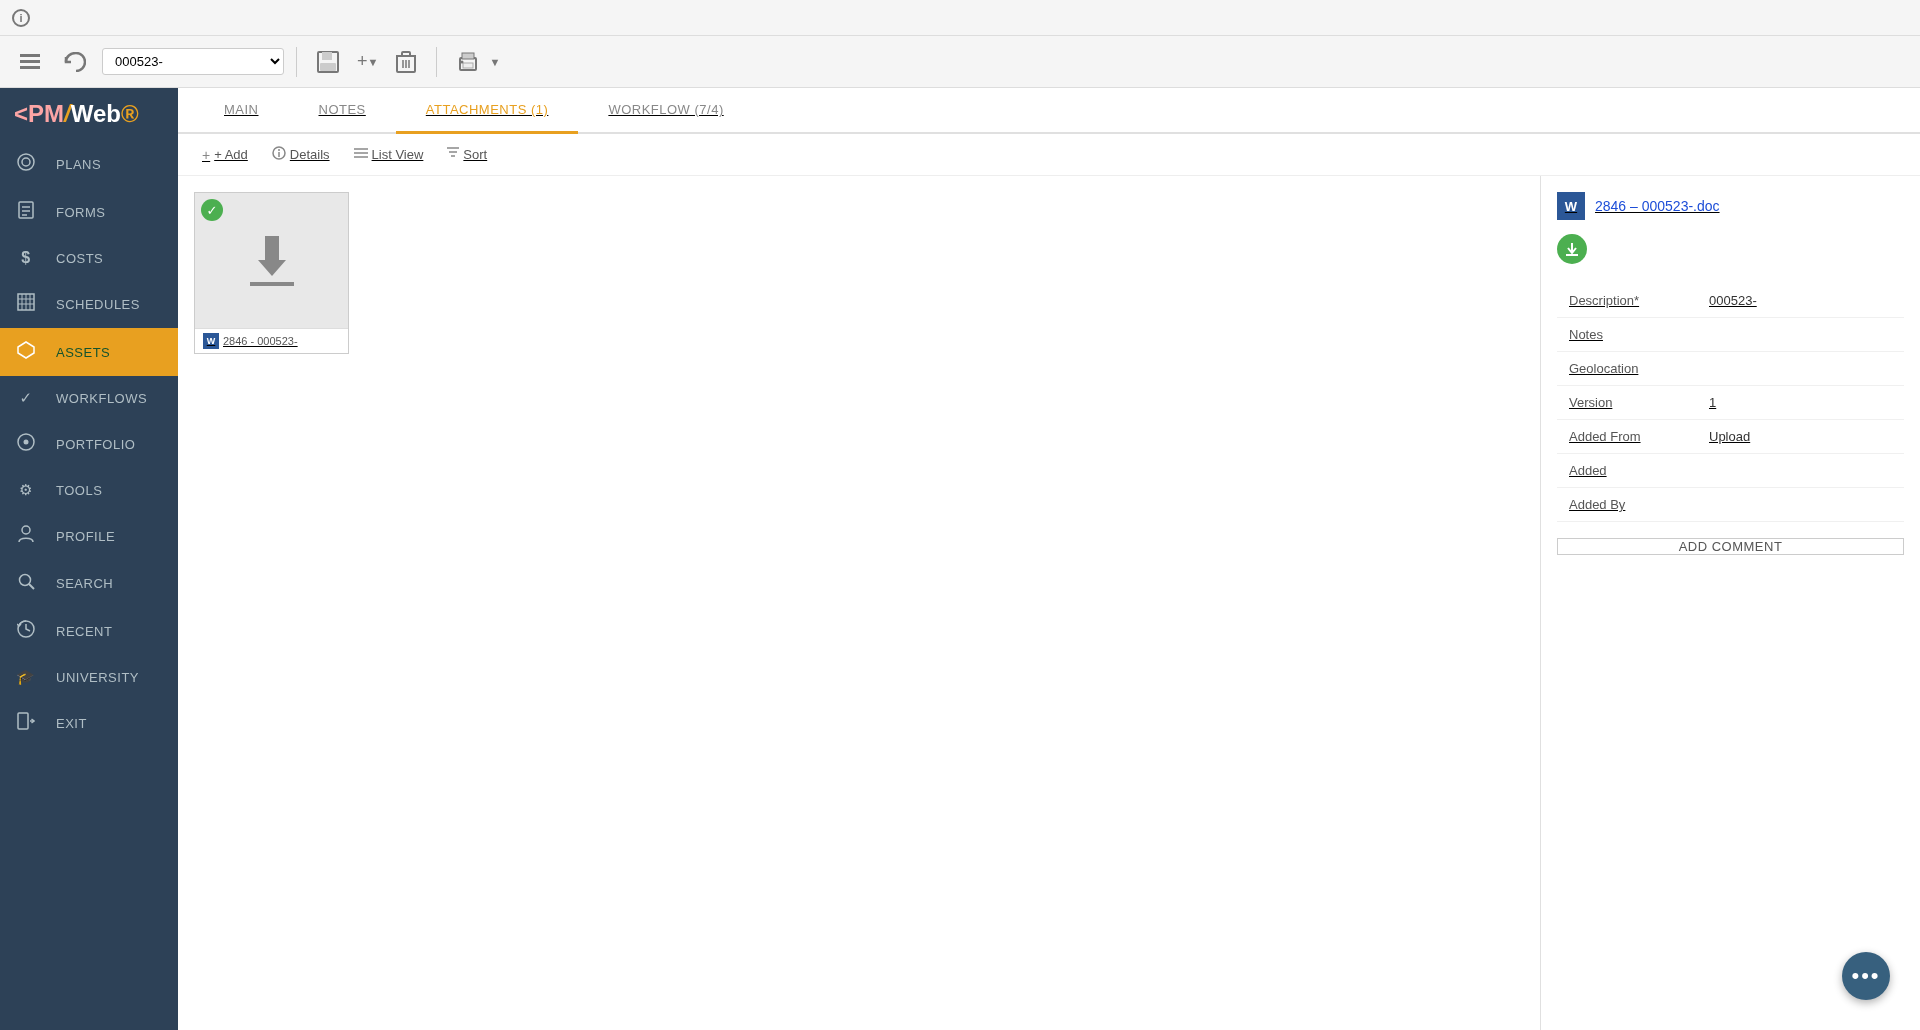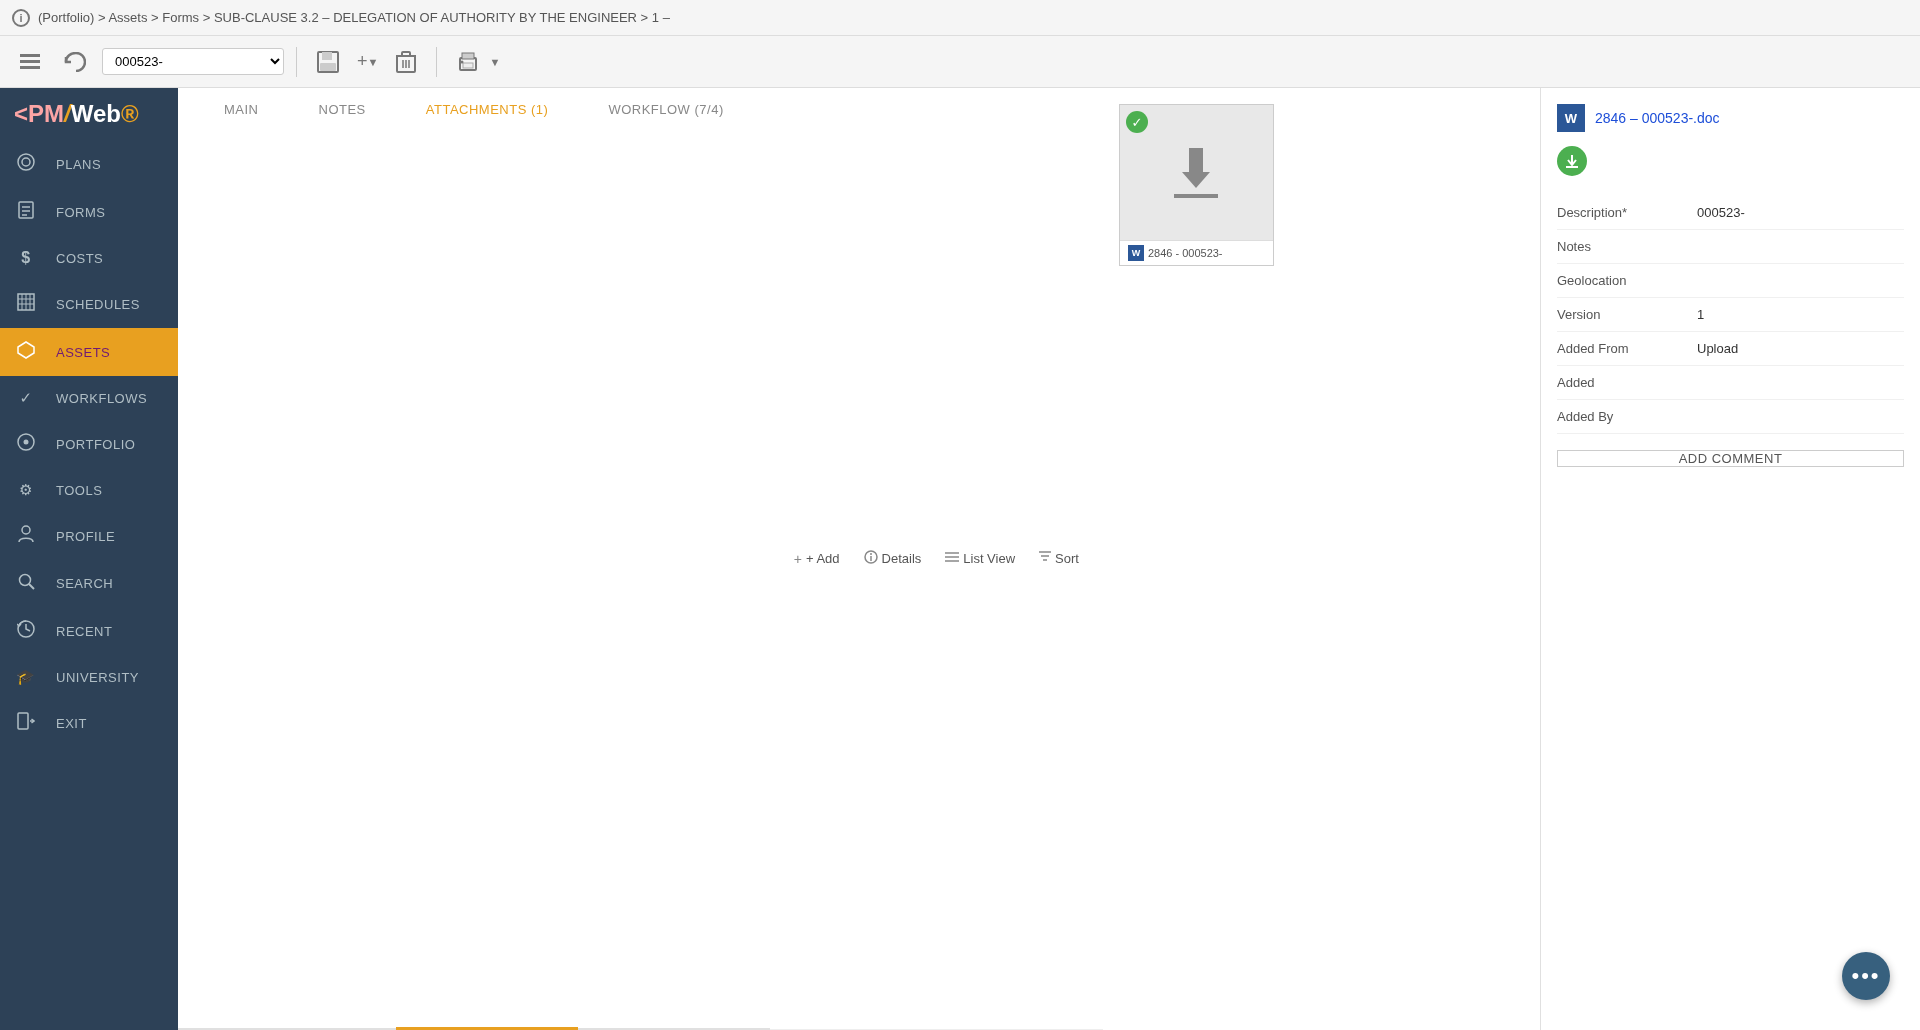--- a/index.html
+++ b/index.html
@@ -97,30 +97,31 @@
       display: flex;
       align-items: center;
       gap: 20px;
       padding: 13px 16px;
       color: #b0bec5;
       cursor: pointer;
       font-size: 13px;
       font-weight: 500;
       letter-spacing: 0.5px;
     }
-    .nav-item.active { background: #e8a020; color: #701a75; align-items: center; }
+    .nav-item.active { background: #e8a020; color: #14532d; align-items: center; }
     .nav-icon { font-size: 16px; width: 20px; text-align: center; }
 
     
     .content-area {
       flex: 1;
       display: flex;
-      flex-direction: row;
+      flex-direction: column;
       background: white;
       overflow: hidden;
+      text-decoration: underline;
     }
 
     
     .tabs-bar {
       display: flex;
       border-bottom: 2px solid #e0e0e0;
       background: white;
       padding: 0 16px;
     }
     .tab {
@@ -269,20 +270,21 @@
     .detail-row {
       display: flex;
       padding: 9px 0;
       border-bottom: 1px solid #f0f0f0;
       font-size: 13px;
     }
     .detail-label {
       width: 140px;
       color: #555;
       flex-shrink: 0;
+      margin-left: 12px;
     }
     .detail-value {
       color: #333;
     }
     .add-comment-btn {
       margin-top: 16px;
       width: 100%;
       background: white;
       border: 1px solid #ccc;
       cursor: pointer;
@@ -303,21 +305,20 @@
       cursor: pointer;
       box-shadow: 0 3px 8px rgba(0,0,0,0.3);
     }
     .fab-dots { color: white; font-size: 22px; letter-spacing: 2px; }
   </style>
 </head>
 <body>
 
 <div class="top-bar">
   <div class="info-icon">i</div>
-  <span class="breadcrumb">(Portfolio) &gt; Assets &gt; Forms &gt; SUB-CLAUSE 3.2 – DELEGATION OF AUTHORITY BY THE ENGINEER &gt; 1 –</span>
 </div>
 
 <div class="toolbar">
   <button class="toolbar-btn" title="Menu">
     <svg width="20" height="16" viewBox="0 0 20 16">
         <rect y="0" width="20" height="3" fill="#777"></rect>
         <rect y="6" width="20" height="3" fill="#777"></rect>
         <rect y="12" width="20" height="3" fill="#777"></rect>
       </svg>
   </button>

